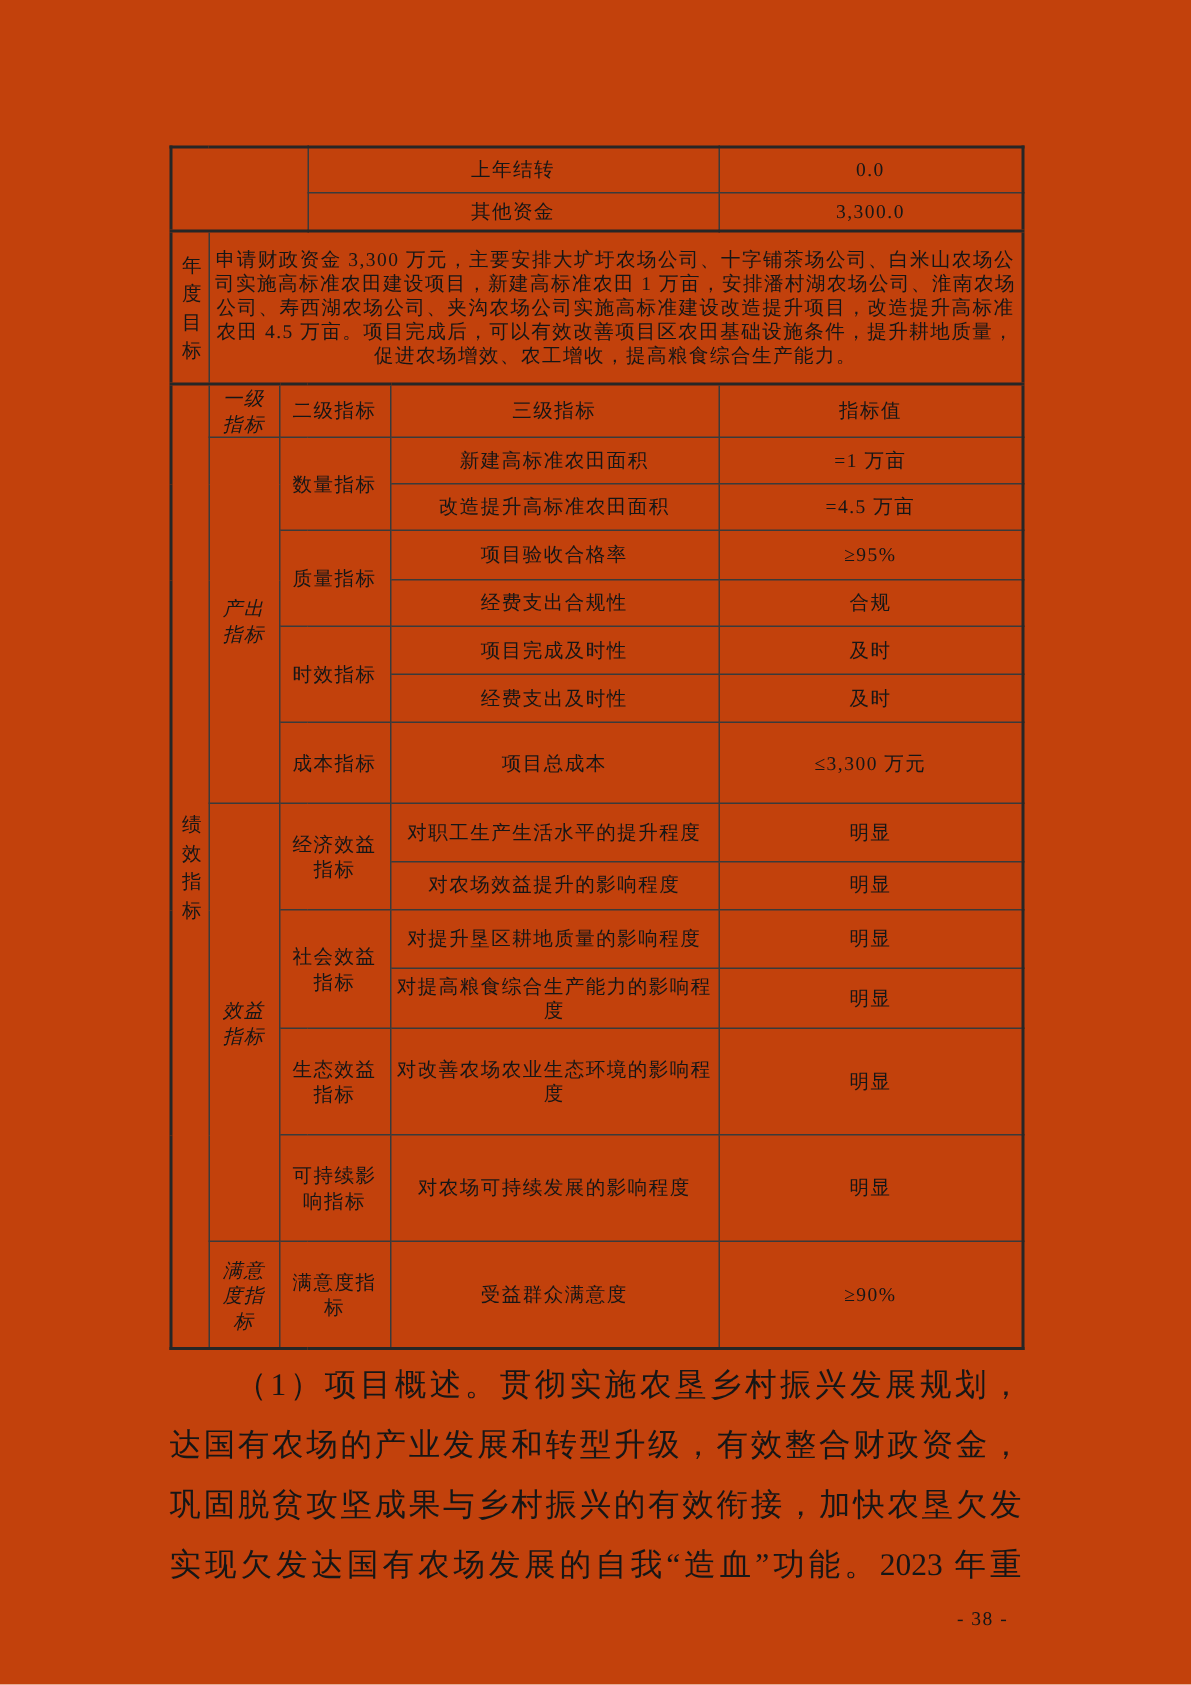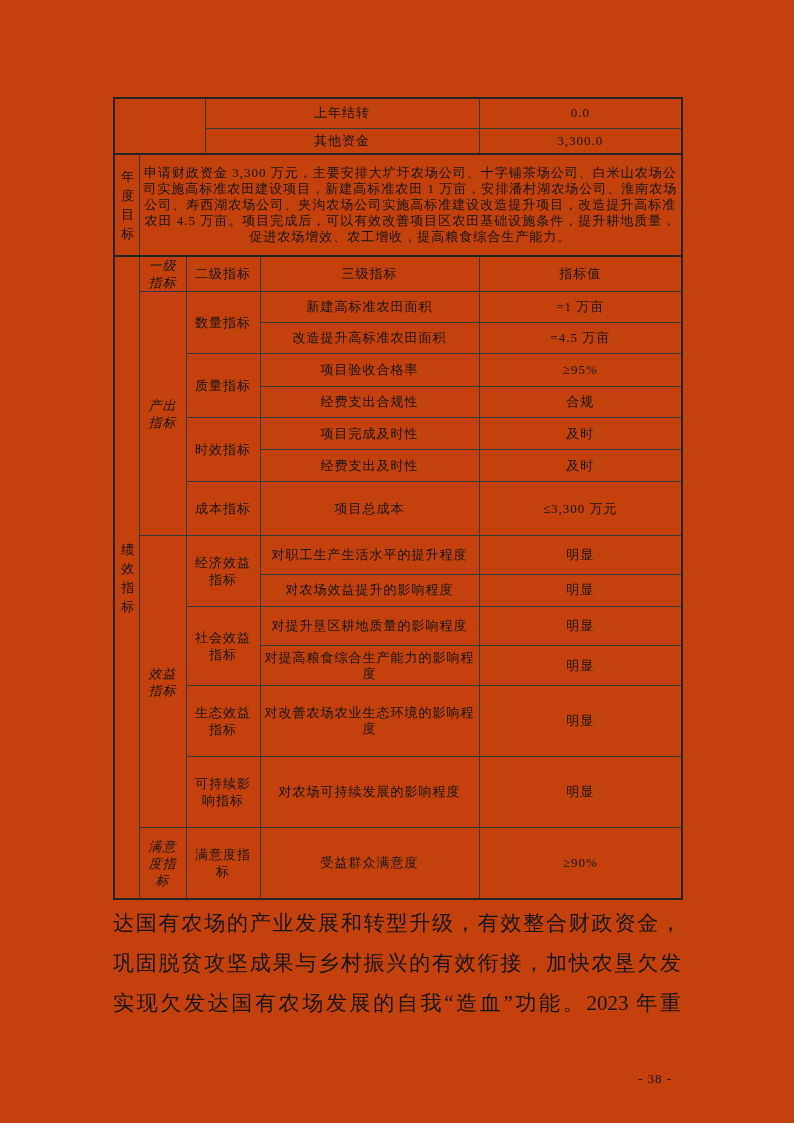--- a/index.html
+++ b/index.html
@@ -216,20 +216,21 @@
         <td colspan="2">
               <div class="stack4">满意度指标</div>
             </td>
         <td class="l3-cell">受益群众满意度</td>
         <td class="val-cell">≥90%</td>
       </tr>
     </tbody>
       </table>
 
     <div class="paragraph">
+      <div class="para-line first">（1）项目概述。贯彻实施农垦乡村振兴发展规划，</div>
       <div class="para-line">达国有农场的产业发展和转型升级，有效整合财政资金，</div>
       <div class="para-line">巩固脱贫攻坚成果与乡村振兴的有效衔接，加快农垦欠发</div>
       <div class="para-line">实现欠发达国有农场发展的自我“造血”功能。2023 年重</div>
     </div>
   </div>
 
   <div class="page-num">- 38 -</div>
 </div>
 
 </body></html>

